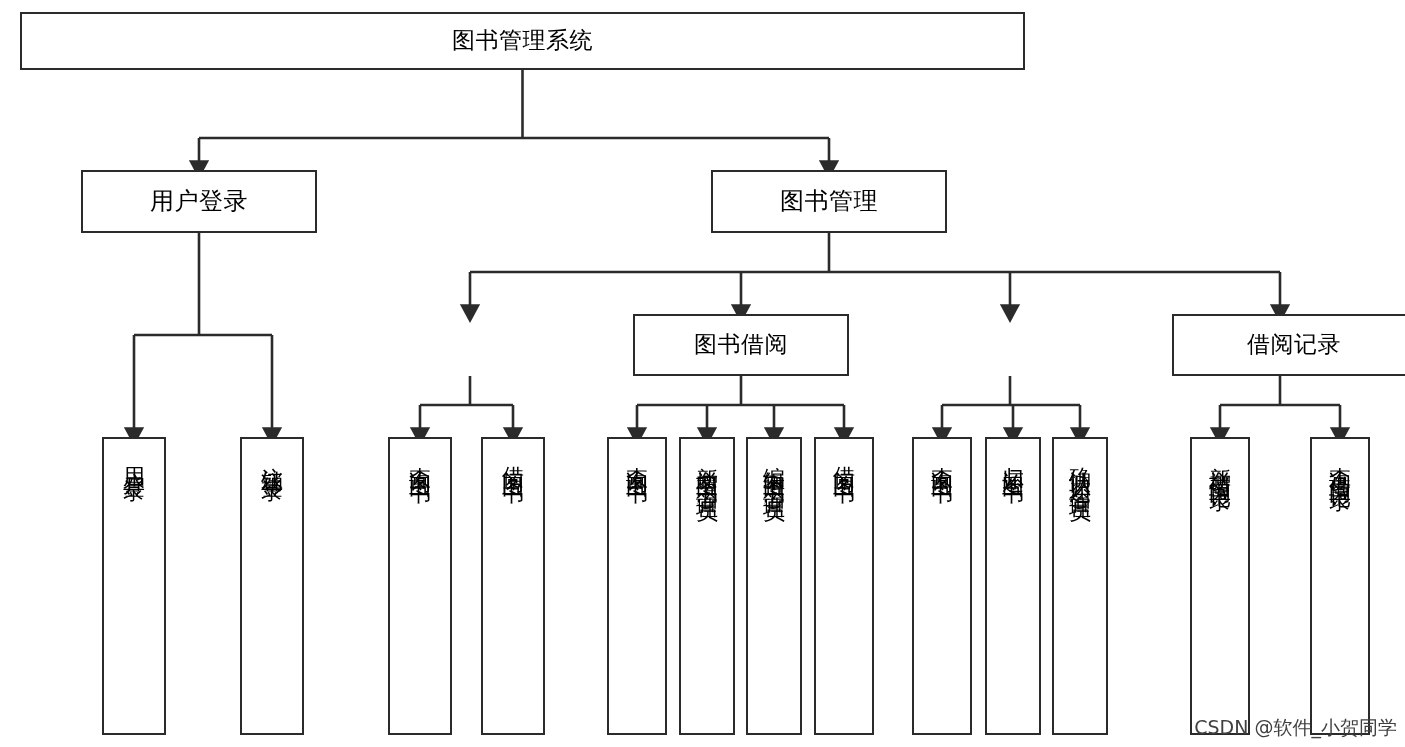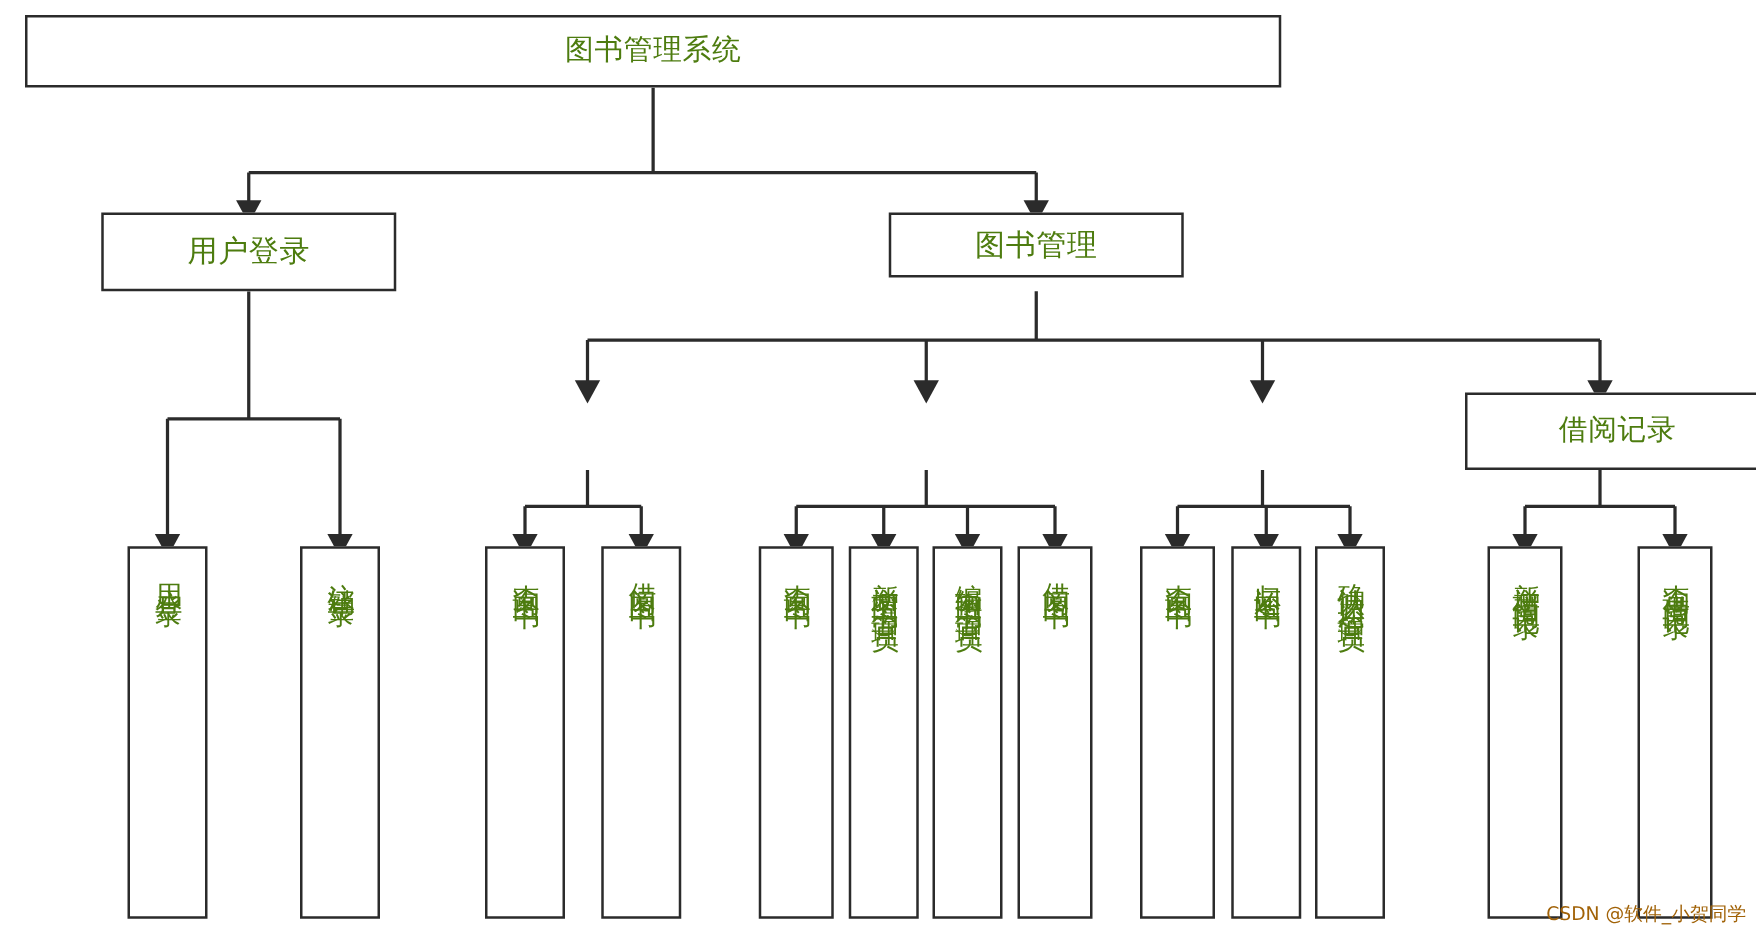--- a/index.html
+++ b/index.html
@@ -31,21 +31,21 @@
     border: 2px solid #2b2b2b;
     background: #ffffff;
     display: flex;
     align-items: center;
     justify-content: center;
     color: #1a1a1a;
     z-index: 3;
   }
   .node-label {
     display: block;
-    color: #4d7c0f;
+    color: #000000;
     line-height: 1.28;
     letter-spacing: 0.5px;
     white-space: nowrap;
   }
   
   .node.horiz .node-label {
     font-size: 23px;
   }
   .node.level1 .node-label {
     font-size: 24px;
@@ -60,22 +60,22 @@
     writing-mode: vertical-rl;
     text-orientation: upright;
     font-size: 22px;
     letter-spacing: 5px;
     line-height: 1;
   }
   .watermark {
     position: absolute;
     right: 8px;
     bottom: 6px;
-    font-size: 15px;
-    color: #a16207;
+    font-size: 19px;
+    color: #404040;
     z-index: 9;
     white-space: nowrap;
     pointer-events: none;
     margin-top: 33px;
   }
 </style>
 </head>
 <body>
 
 <div id="diagram-root">
@@ -123,24 +123,27 @@
       </g>
   </svg>
 
   <div class="node horiz level0" style="left: 20px; top: 12px; width: 1005px; height: 58px;">
     <span class="node-label">图书管理系统</span>
   </div>
 
   <div class="node horiz level1" style="left: 81px; top: 170px; width: 236px; height: 63px;">
     <span class="node-label">用户登录</span>
   </div>
-  <div class="node horiz level1" style="left: 711px; top: 170px; width: 236px; height: 52px;">
+  <div class="node horiz level1" style="left: 711px; top: 170px; width: 236px; height: 63px;">
     <span class="node-label">图书管理</span>
   </div>
 
+  <div class="node horiz level2" style="left: 633px; top: 314px; width: 216px; height: 62px;">
+    <span class="node-label">图书借阅</span>
+  </div>
   <div class="node horiz level2" style="left: 1172px; top: 314px; width: 244px; height: 62px;">
     <span class="node-label">借阅记录</span>
   </div>
 
   <div class="node vert level3" style="left: 102px; top: 437px; width: 64px; height: 298px;">
     <span class="node-label">用户登录</span>
   </div>
   <div class="node vert level3" style="left: 240px; top: 437px; width: 64px; height: 298px;">
     <span class="node-label">注销登录</span>
   </div>

